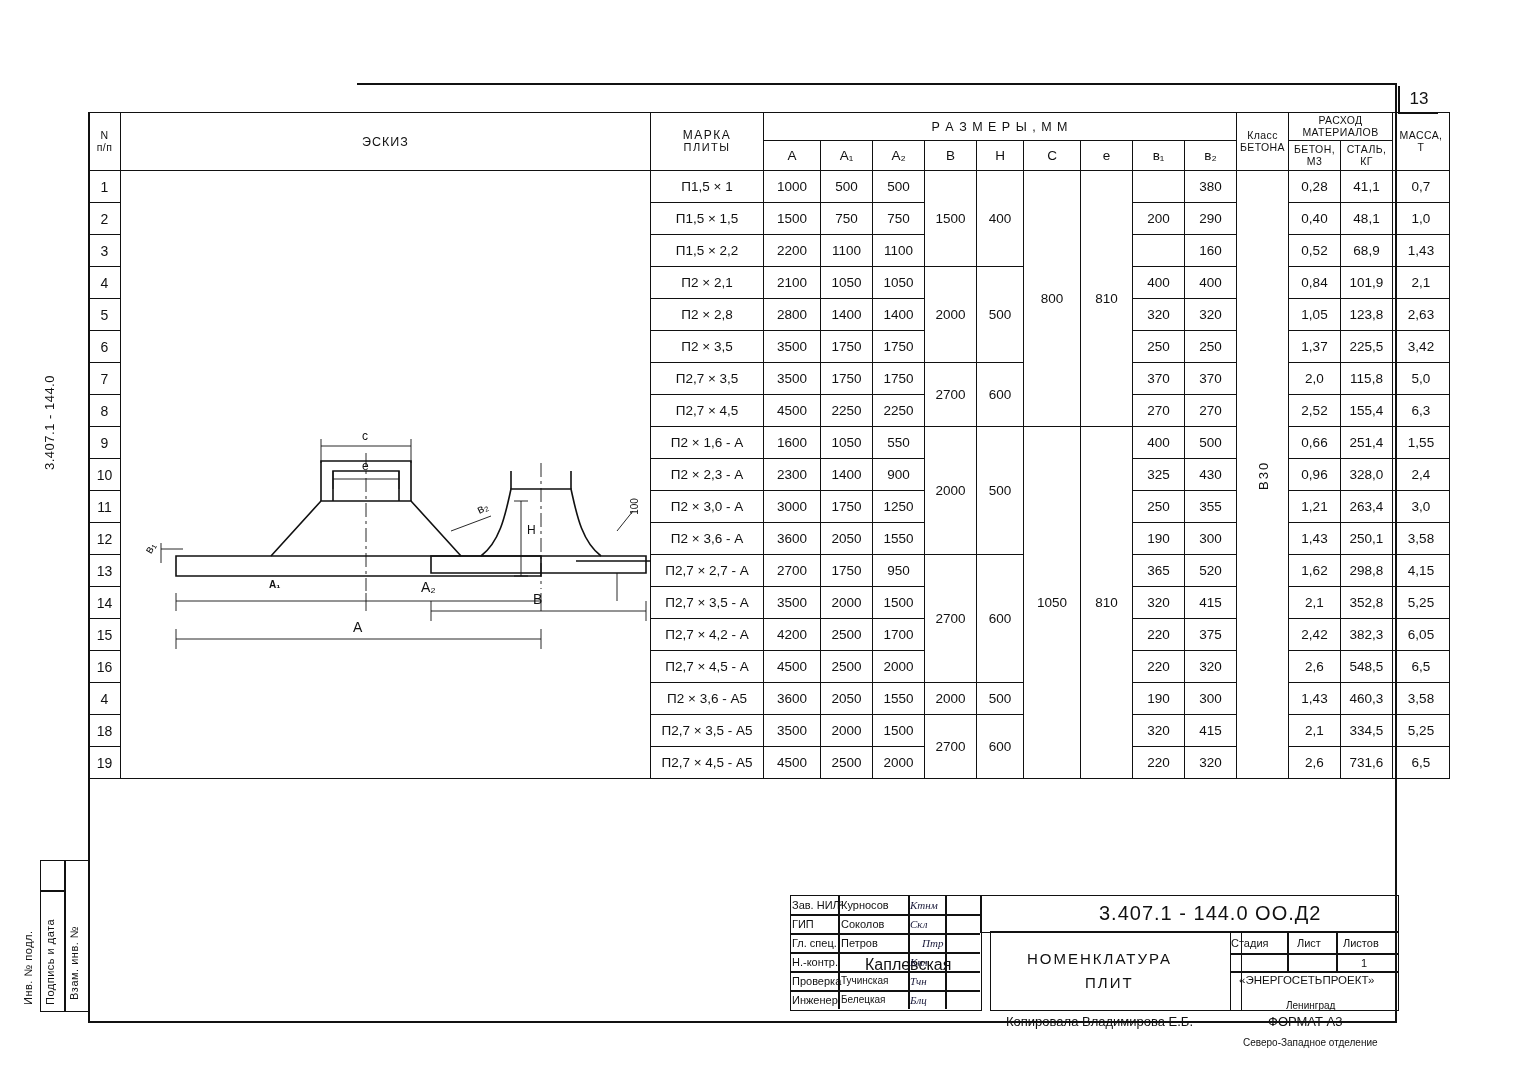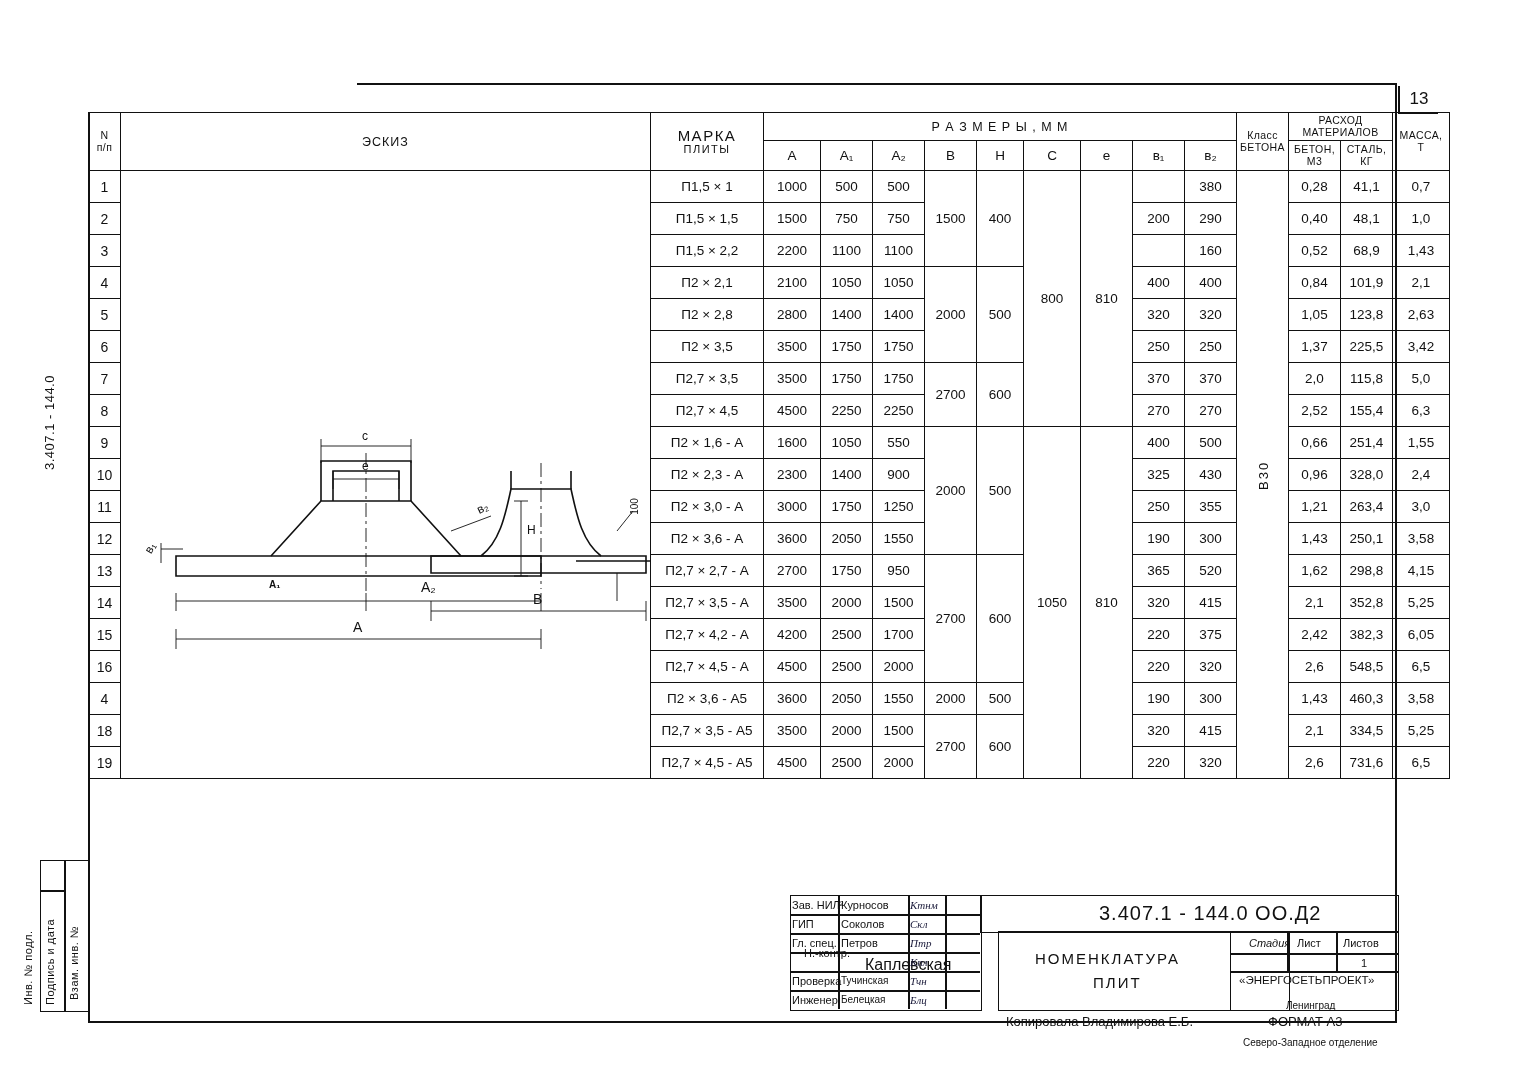--- a/index.html
+++ b/index.html
@@ -87,21 +87,21 @@
     </colgroup>
     <tbody>
       <tr style="height:28px">
         <td rowspan="2" class="hdr-small">
             <span style="display:block;line-height:1.1">N<br>п/п</span>
           </td>
         <td rowspan="2" class="hdr sketch-cell">
           <span>ЭСКИЗ</span>
         </td>
         <td rowspan="2" class="hdr-small">
-          <span style="display:block;font-size:15px;letter-spacing:1.5px">МАРКА</span>
+          <span style="display:block;font-size:12px;letter-spacing:1.5px">МАРКА</span>
           <span style="display:block;font-size:11px;letter-spacing:1.5px">ПЛИТЫ</span>
         </td>
         <td colspan="9" class="hdr">Р А З М Е Р Ы ,   М М</td>
         <td rowspan="2" class="hdr-small">
           <span style="display:block">Класс</span>
             <span style="display:block">БЕТОНА</span>
         </td>
         <td colspan="2" class="hdr-small">
           <span style="display:block">РАСХОД</span>
             <span style="display:block">МАТЕРИАЛОВ</span>
@@ -478,48 +478,48 @@
       <span class="tbtxt" style="left:2px;top:4px;">Зав. НИЛ²</span>
       <span class="tbtxt" style="left:51px;top:4px;">Курносов</span>
       <span class="tbtxt sig" style="left:120px;top:4px;">Ктнм</span>
 
       <span class="tbtxt" style="left:2px;top:23px;">ГИП</span>
       <span class="tbtxt" style="left:51px;top:23px;">Соколов</span>
       <span class="tbtxt sig" style="left:120px;top:23px;">Скл</span>
 
       <span class="tbtxt" style="left:2px;top:42px;">Гл. спец.</span>
       <span class="tbtxt" style="left:51px;top:42px;">Петров</span>
-      <span class="tbtxt sig" style="left:120px;top:42px;">Птр</span>
-
-      <span class="tbtxt" style="left:2px;top:52px;padding-left:12px;">Н.-контр.</span>
+      <span class="tbtxt sig" style="left:120px;top:42px;padding-left:12px;">Птр</span>
+
+      <span class="tbtxt" style="left:2px;top:61px;">Н.-контр.</span>
       <span class="tbtxt" style="left:51px;top:61px;font-size:16px;margin-left:24px;">Каплевская</span>
       <span class="tbtxt sig" style="left:120px;top:61px;">Кпл</span>
 
       <span class="tbtxt" style="left:2px;top:80px;">Проверка</span>
       <span class="tbtxt" style="left:51px;top:80px;font-size:10px;">Тучинская</span>
       <span class="tbtxt sig" style="left:120px;top:80px;">Тчн</span>
 
       <span class="tbtxt" style="left:2px;top:99px;">Инженер</span>
       <span class="tbtxt" style="left:51px;top:99px;font-size:10px;">Белецкая</span>
       <span class="tbtxt sig" style="left:120px;top:99px;">Блц</span>
     </div>
 
     <div class="tb" style="left:190px;top:0;width:417px;height:36px;">
       <span class="tbtxt big" style="left:118px;top:6px;">3.407.1 - 144.0   ОО.Д2</span>
     </div>
 
-    <div class="tb" style="left:208px;top:36px;width:250px;height:78px;padding-left:40px;">
+    <div class="tb" style="left:200px;top:36px;width:250px;height:78px;">
       <span class="tbtxt mid" style="left:36px;top:18px;">НОМЕНКЛАТУРА</span>
       <span class="tbtxt mid" style="left:94px;top:42px;">ПЛИТ</span>
     </div>
 
     <div class="tb" style="left:440px;top:36px;width:167px;height:22px;">
       <div style="position:absolute;left:56px;top:0;width:1.5px;height:22px;background:#111;"></div>
       <div style="position:absolute;left:105px;top:0;width:1.5px;height:22px;background:#111;"></div>
-      <span class="tbtxt" style="left:18px;top:5px;font-style:italic;">Стадия</span>
+      <span class="tbtxt" style="left:0;top:5px;">Стадия</span>
       <span class="tbtxt" style="left:66px;top:5px;">Лист</span>
       <span class="tbtxt" style="left:112px;top:5px;">Листов</span>
     </div>
     <div class="tb" style="left:440px;top:58px;width:167px;height:18px;">
       <div style="position:absolute;left:56px;top:0;width:1.5px;height:18px;background:#111;"></div>
       <div style="position:absolute;left:105px;top:0;width:1.5px;height:18px;background:#111;"></div>
       <span class="tbtxt" style="left:20px;top:3px;"></span>
       <span class="tbtxt" style="left:76px;top:3px;"></span>
       <span class="tbtxt" style="left:130px;top:3px;">1</span>
     </div>

